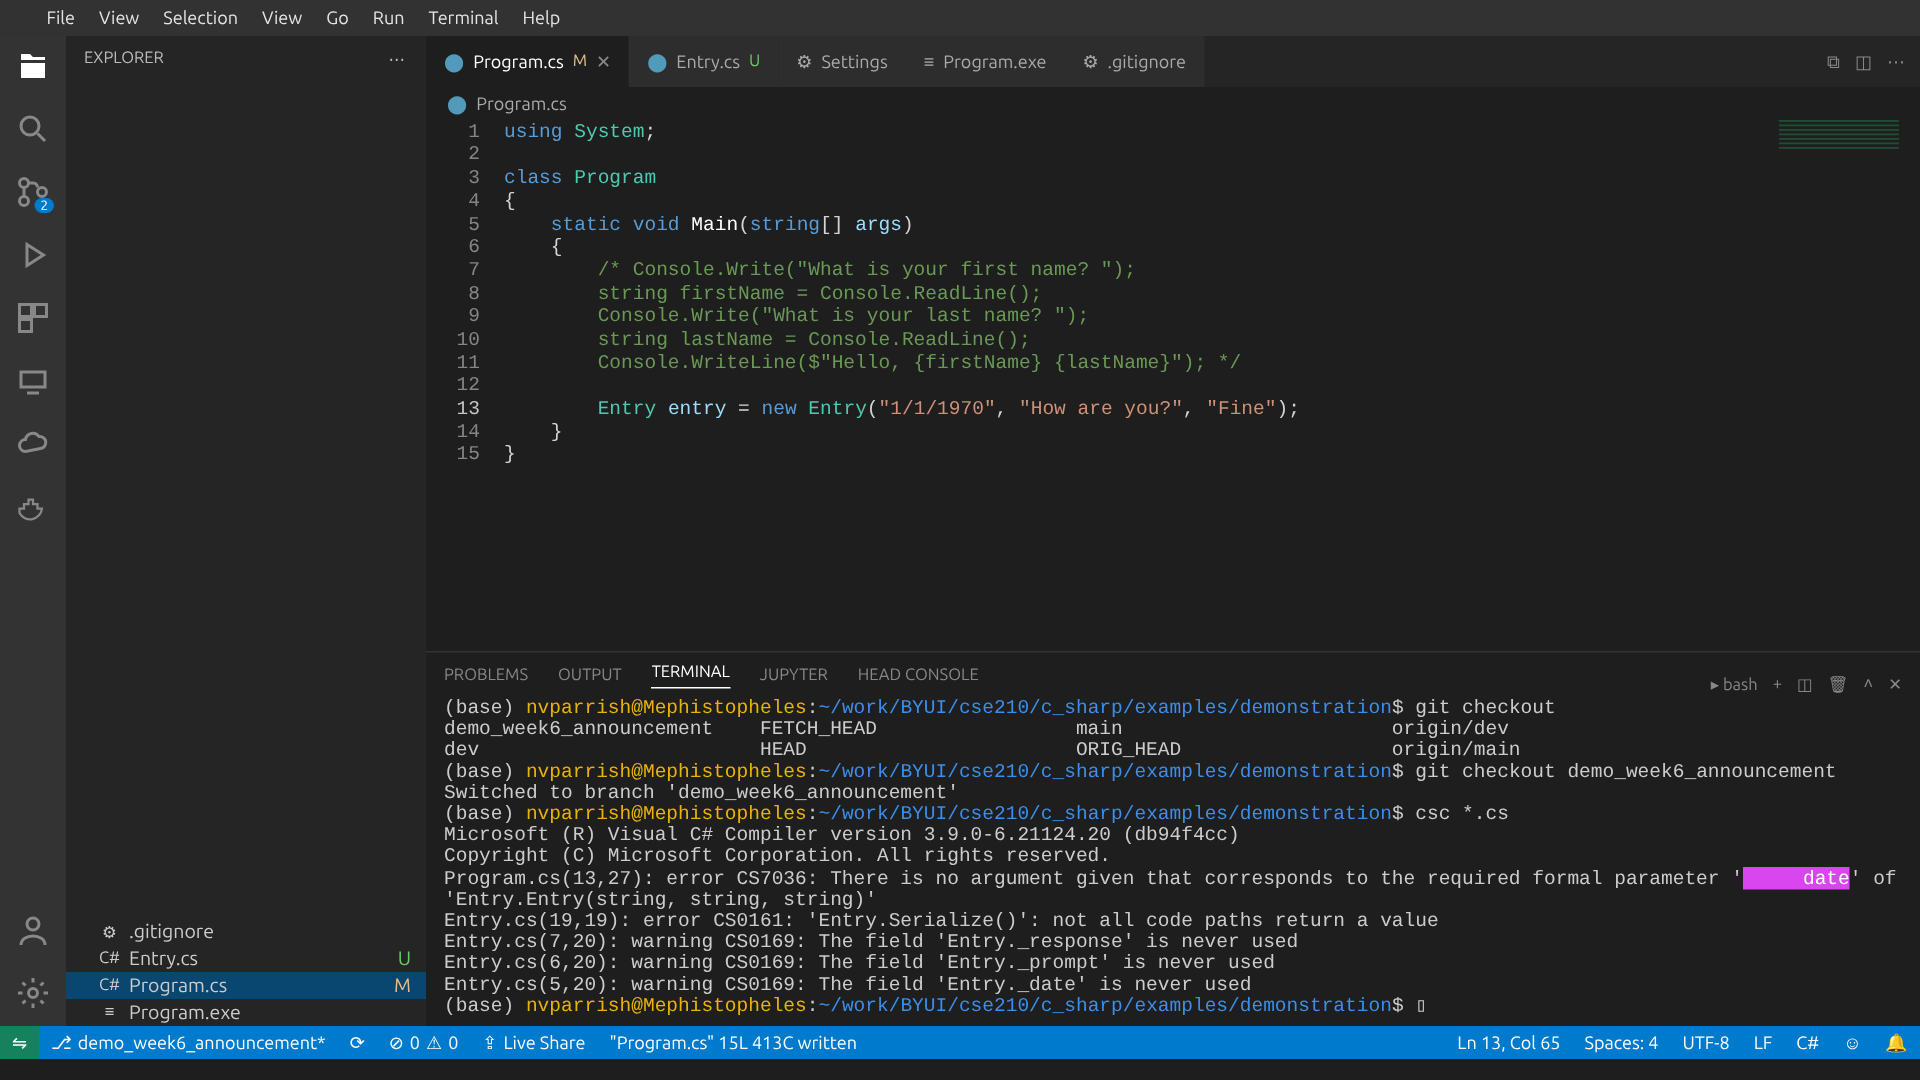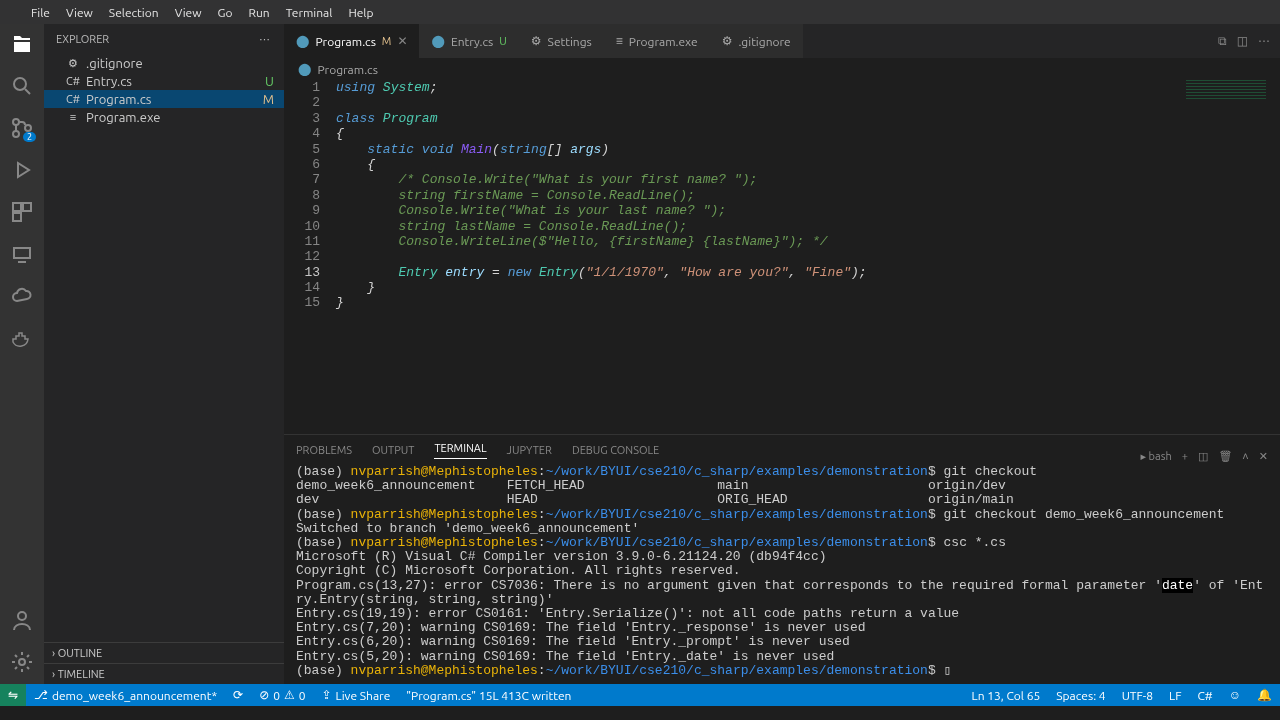--- a/index.html
+++ b/index.html
@@ -31,38 +31,38 @@
 .tab.active { background: #1e1e1e; color: #fff; }
 .tab .close { color: #888; }
 .tab .tm { color: #e2c08d; font-size: 11px; }
 .tab .tu { color: #6c6; font-size: 11px; }
 .tabs-right { margin-left: auto; display: flex; align-items: center; gap: 10px; padding-right: 10px; color: #888; }
 .breadcrumb { height: 22px; padding: 0 14px; font-size: 12px; color: #aaa; display: flex; align-items: center; gap: 6px; }
 .code-wrap { flex: 1; display: flex; font-family: "Consolas","Courier New",monospace; font-size: 13px; line-height: 15.4px; position: relative; }
 .gutter { width: 52px; text-align: right; padding-right: 16px; color: #858585; user-select: none; }
 .gutter div { height: 15.4px; }
 .gutter .current { color: #c6c6c6; }
-.code { flex: 1; white-space: pre; color: #d4d4d4; font-style: italic; }
+.code { flex: 1; white-space: pre; color: #d4d4d4; }
 .code div { height: 15.4px; }
 .k { color: #569cd6; }
 .t { color: #4ec9b0; }
-.m { color: #8b5cf6; }
+.m { color: #ffffff; }
 .s { color: #ce9178; }
 .c { color: #6a9955; }
 .v { color: #9cdcfe; }
 .minimap { position: absolute; right: 14px; top: 0; width: 80px; height: 20px; opacity: .3; background: linear-gradient(#2b6 1px, transparent 1px) 0 0/100% 3px; }
 .panel { height: 250px; background: #1e1e1e; border-top: 1px solid #333; display: flex; flex-direction: column; }
 .panel-tabs { height: 30px; display: flex; align-items: center; padding: 0 12px; gap: 20px; font-size: 11px; color: #888; }
 .panel-tabs span { cursor: pointer; }
 .panel-tabs .active { color: #fff; border-bottom: 1px solid #fff; padding-bottom: 4px; }
 .panel-tabs .right { margin-left: auto; display: flex; gap: 10px; align-items: flex-start; margin-top: 12px; }
 .terminal { flex: 1; padding: 0 12px; font-family: "Consolas","Courier New",monospace; font-size: 13px; line-height: 14.2px; color: #ccc; overflow: hidden; white-space: pre-wrap; word-break: break-all; }
 .tg { color: #eab308; }
 .tb { color: #3b8eea; }
-.th { background: #000000; color: #fff; }
+.th { background: #d946ef; color: #fff; padding-left: 40px; }
 .statusbar { height: 22px; background: #007acc; display: flex; align-items: center; color: #fff; font-size: 12px; padding: 0 0; }
 .statusbar .sb-item { padding: 0 8px; display: flex; align-items: center; gap: 4px; cursor: pointer; }
 .statusbar .rs { background: #16825d; height: 100%; display: flex; align-items: center; padding: 0 8px; }
 .statusbar .right { margin-left: auto; display: flex; }
 svg { width: 100%; height: 100%; }
 .chev::before { content: '▾'; }
 </style>
 </head>
 <body>
 
@@ -141,24 +141,20 @@
           <span class="ficon">C#</span>
           <span class="fname">Program.cs</span>
           <span class="status mod">M</span>
         </div>
         <div class="file-row ">
           <span class="ficon">≡</span>
           <span class="fname">Program.exe</span>
           <span class="status "></span>
         </div>
       </div>
-    <div class="side-bottom">
-      <div class="side-section">› <span>OUTLINE</span></div>
-      <div class="side-section">› <span>TIMELINE</span></div>
-    </div>
   </div>
 
   <div class="editor-area">
     <div class="tabs" id="tabs">
       <div class="tab active">
           <span style="color:#519aba">⬤</span>
           <span>Program.cs</span>
           <span class="tm">M</span>
           <span class="close">✕</span>
         </div>
@@ -209,21 +205,21 @@
         </div>
       <div class="code" id="code"><div><span class="k">using</span> <span class="t">System</span>;</div><div></div><div><span class="k">class</span> <span class="t">Program</span></div><div>{</div><div>    <span class="k">static</span> <span class="k">void</span> <span class="m">Main</span>(<span class="k">string</span>[] <span class="v">args</span>)</div><div>    {</div><div>        <span class="c">/* Console.Write("What is your first name? ");</span></div><div>        <span class="c">string firstName = Console.ReadLine();</span></div><div>        <span class="c">Console.Write("What is your last name? ");</span></div><div>        <span class="c">string lastName = Console.ReadLine();</span></div><div>        <span class="c">Console.WriteLine($"Hello, {firstName} {lastName}"); */</span></div><div></div><div>        <span class="t">Entry</span> <span class="v">entry</span> = <span class="k">new</span> <span class="t">Entry</span>(<span class="s">"1/1/1970"</span>, <span class="s">"How are you?"</span>, <span class="s">"Fine"</span>);</div><div>    }</div><div>}</div></div>
       <div class="minimap"></div>
     </div>
     <div class="panel">
       <div class="panel-tabs" id="ptabs">
         <span>PROBLEMS</span>
           <span>OUTPUT</span>
           <span class="active">TERMINAL</span>
           <span>JUPYTER</span>
-          <span>DEBUG CONSOLE</span>
+          <span>HEAD CONSOLE</span>
           <span class="right">
           <span>▸ <span>bash</span></span>
           <span>+</span>
           <span>◫</span>
           <span>🗑</span>
           <span>˄</span>
           <span>✕</span>
         </span>
       </div>
       <div class="terminal" id="terminal"><div>(base) <span class="tg">nvparrish@Mephistopheles</span>:<span class="tb">~/work/BYUI/cse210/c_sharp/examples/demonstration</span>$ git checkout </div><div>demo_week6_announcement    FETCH_HEAD                 main                       origin/dev</div><div>dev                        HEAD                       ORIG_HEAD                  origin/main</div><div>(base) <span class="tg">nvparrish@Mephistopheles</span>:<span class="tb">~/work/BYUI/cse210/c_sharp/examples/demonstration</span>$ git checkout demo_week6_announcement </div><div>Switched to branch 'demo_week6_announcement'</div><div>(base) <span class="tg">nvparrish@Mephistopheles</span>:<span class="tb">~/work/BYUI/cse210/c_sharp/examples/demonstration</span>$ csc *.cs</div><div>Microsoft (R) Visual C# Compiler version 3.9.0-6.21124.20 (db94f4cc)</div><div>Copyright (C) Microsoft Corporation. All rights reserved.</div><div></div><div>Program.cs(13,27): error CS7036: There is no argument given that corresponds to the required formal parameter '<span class="th">date</span>' of 'Entry.Entry(string, string, string)'</div><div>Entry.cs(19,19): error CS0161: 'Entry.Serialize()': not all code paths return a value</div><div>Entry.cs(7,20): warning CS0169: The field 'Entry._response' is never used</div><div>Entry.cs(6,20): warning CS0169: The field 'Entry._prompt' is never used</div><div>Entry.cs(5,20): warning CS0169: The field 'Entry._date' is never used</div><div>(base) <span class="tg">nvparrish@Mephistopheles</span>:<span class="tb">~/work/BYUI/cse210/c_sharp/examples/demonstration</span>$ ▯</div></div>

